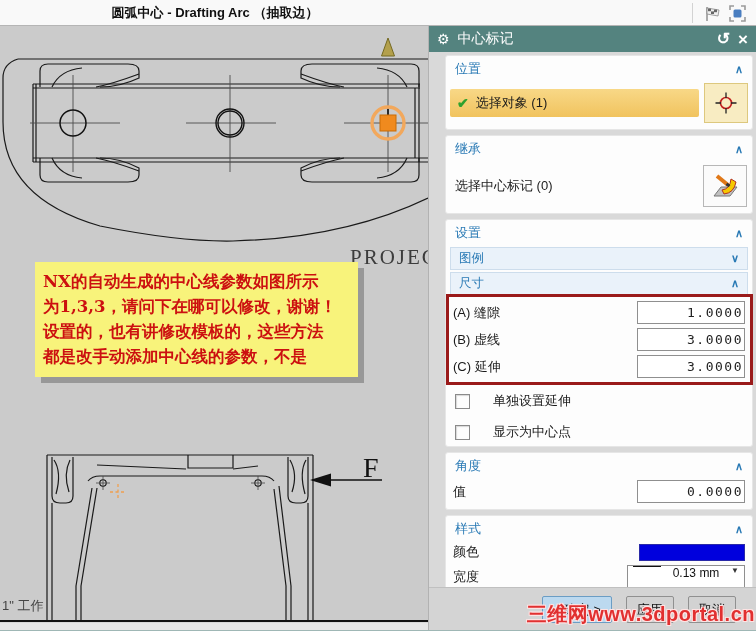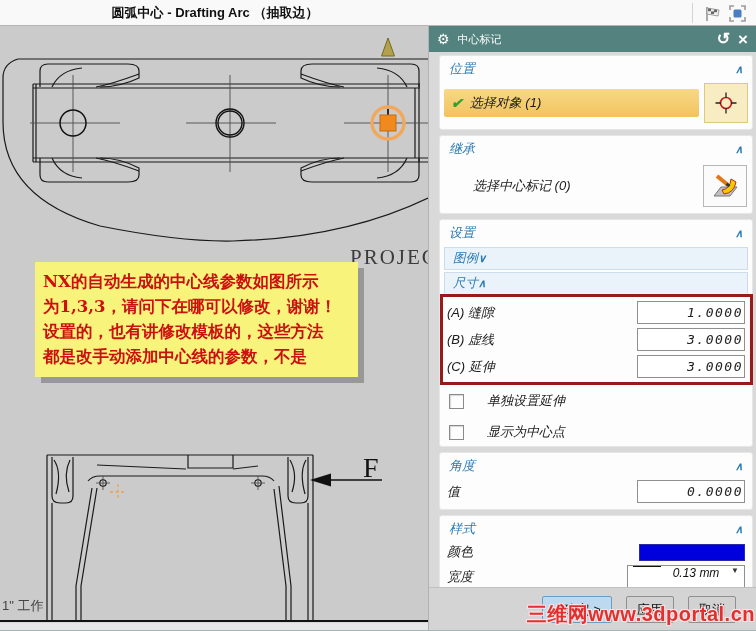--- a/index.html
+++ b/index.html
@@ -22,45 +22,45 @@
   .note{position:absolute;left:35px;top:236px;width:323px;z-index:3;background:#f8f37b;
     box-shadow:6px 6px 0 #989898;padding:7px 6px 8px 8px;box-sizing:border-box;}
   .note div{color:#cc1010;font-family:"DejaVu Serif",serif;font-weight:bold;
     font-size:16.5px;line-height:25px;white-space:nowrap;}
   .bottom-label{position:absolute;left:2px;top:571px;z-index:2;font-size:13px;color:#444;}
   
   .panel{position:absolute;left:428px;top:26px;width:328px;height:605px;background:#d9d9d9;
     border-left:1px solid #b2b2b2;box-sizing:border-box;z-index:10;}
   .panel-header{height:26px;background:#54837f;display:flex;align-items:center;gap:8px;
     padding:0 8px;color:#fff;}
-  .panel-header .ph-title{flex:1;font-size:11px;}
+  .panel-header .ph-title{flex:1;font-size:14px;}
   .ph-gear{font-size:14px;line-height:1;}
   .ph-reset{font-size:16px;font-weight:bold;line-height:1;cursor:default;}
   .ph-close{font-size:17px;font-weight:bold;line-height:1;cursor:default;}
-  .panel-body{position:relative;padding:3px 3px 0 10px;font-style:italic;}
+  .panel-body{position:relative;padding:3px 3px 0 16px;}
   .group{background:#fdfdfd;border:1px solid #e6e6e6;border-radius:3px;margin-bottom:5px;
     padding-bottom:4px;}
   .group-header{display:flex;justify-content:space-between;align-items:center;
     padding:4px 9px 3px 9px;font-size:13px;color:#2a7ab5;}
   .chev{font-size:11px;font-weight:bold;color:#2a7ab5;}
   
   .pos-content{display:flex;align-items:center;gap:5px;padding:2px 4px 2px 4px;}
   .select-row{flex:1;height:28px;border-radius:2px;display:flex;align-items:center;gap:7px;
     padding:0 7px;background:linear-gradient(#f8d887,#f1c35e);font-size:13px;color:#1a1a1a;}
   .check-glyph{color:#2ea12e;font-size:14px;font-weight:bold;}
   .target-btn{width:42px;height:38px;background:#f8ecc2;border:1px solid #ddc87e;
     display:flex;align-items:center;justify-content:center;}
   
   .inherit-row{display:flex;align-items:center;justify-content:space-between;
-    padding:4px 5px 2px 9px;font-size:13px;color:#1a1a1a;margin-left:24px;}
+    padding:4px 5px 2px 9px;font-size:13px;color:#1a1a1a;}
   .inherit-btn{width:42px;height:40px;background:#fbfbfb;border:1px solid #b7b7b7;
     display:flex;align-items:center;justify-content:center;}
   
   .subheader{margin:2px 4px;background:#eaf2fa;border:1px solid #cdddec;
-    display:flex;align-items:center;
+    display:flex;justify-content:space-between;align-items:center;
     padding:2px 8px;font-size:12.5px;color:#2a7ab5;}
   .fields-wrap{position:relative;margin-top:4px;}
   .field-row{display:flex;justify-content:space-between;align-items:center;padding:2px 7px;}
   .field-label{font-size:13px;color:#1a1a1a;}
   .field-box{width:104px;height:21px;line-height:21px;background:#fff;border:1px solid #8f8f8f;
     font-family:"DejaVu Sans Mono",monospace;font-size:13px;letter-spacing:1.5px;
     text-align:right;padding:0 1px;overflow:hidden;color:#222;}
   .red-frame{position:absolute;left:0;right:-1px;top:-5px;bottom:-5px;
     border:3px solid #9a1a1a;z-index:5;pointer-events:none;}
   .cb-row{display:flex;align-items:center;gap:23px;padding:4px 9px 1px 9px;margin-top:8px;}

